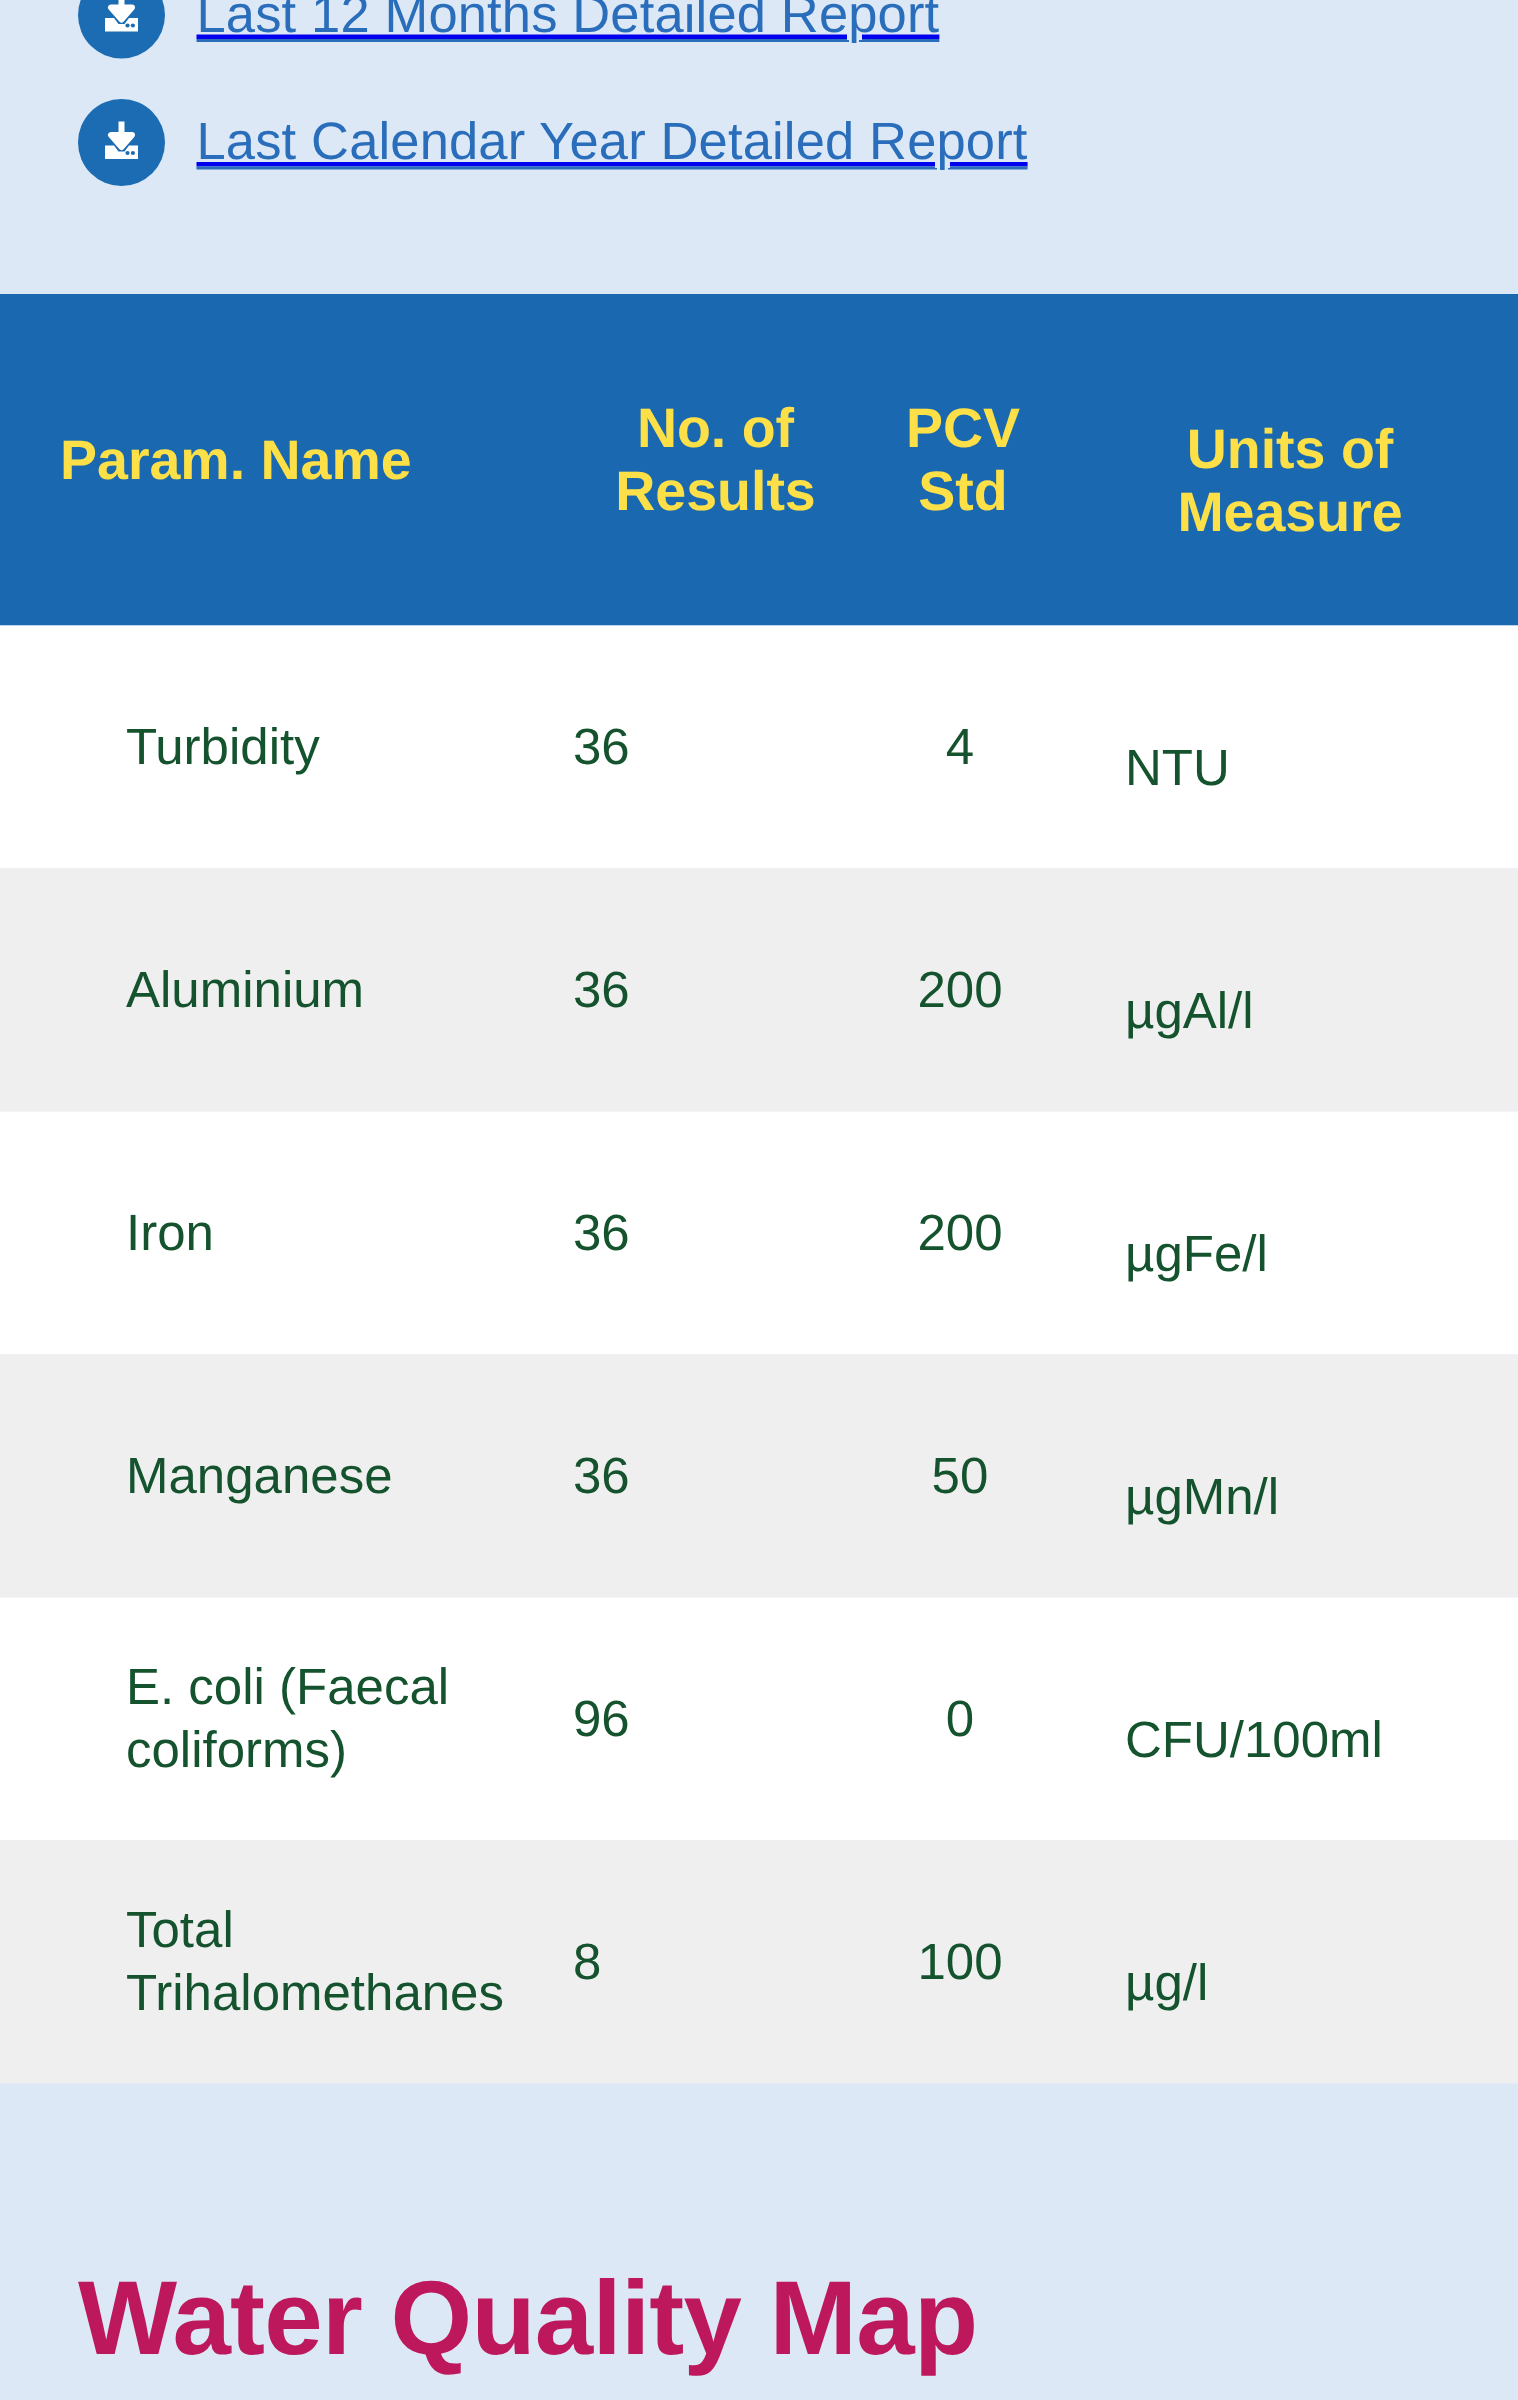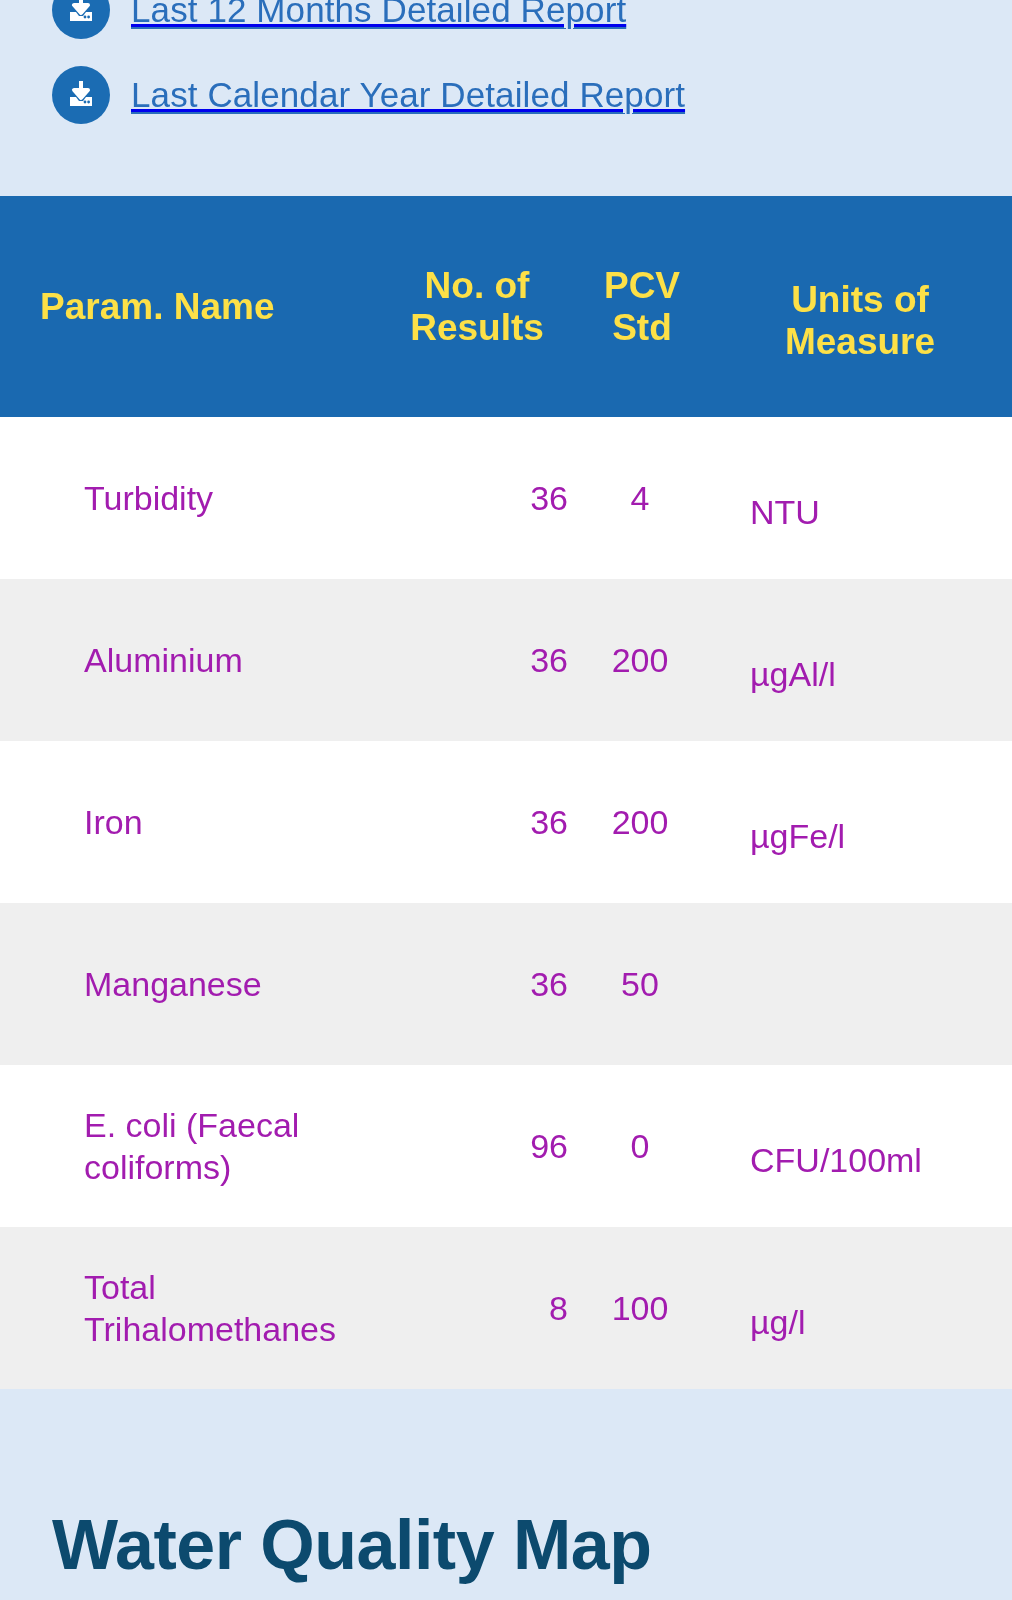--- a/index.html
+++ b/index.html
@@ -109,46 +109,46 @@
     align-items: center;
     min-height: 162px;
     background: #ffffff;
   }
 
   .trow.alt { background: #efefef; }
 
   .td {
     font-size: 34px;
     line-height: 1.25;
-    color: #a21caf;
+    color: #14532d;
   }
 
   .td.col-name { padding-left: 84px; }
-  .td.col-count { text-align: right; padding-left: 0; }
+  .td.col-count { text-align: left; padding-left: 0; }
   .td.col-pcv { text-align: center; padding-left: 0; }
   .td.col-units { padding-left: 0; text-align: left; padding-left: 38px; }
 
   
   .map-section {
     position: absolute;
     left: 0;
     top: 1417px;
     width: 1012px;
     height: 183px;
     background: #dce8f6;
     overflow: hidden;
   }
 
   .map-heading {
     position: absolute;
     left: 52px;
     top: 88px;
     font-size: 70px;
     font-weight: bold;
-    color: #0c4a6e;
+    color: #be185d;
     letter-spacing: -0.5px;
     white-space: nowrap;
   }
 </style>
 </head>
 <body>
 
 <div class="page">
 
   <div class="links-region">
@@ -206,20 +206,21 @@
       <div class="td col-name">Iron</div>
       <div class="td col-count">36</div>
       <div class="td col-pcv">200</div>
       <div class="td col-units">µgFe/l</div>
     </div>
 
     <div class="trow alt">
       <div class="td col-name">Manganese</div>
       <div class="td col-count">36</div>
       <div class="td col-pcv">50</div>
+      <div class="td col-units">µgMn/l</div>
     </div>
 
     <div class="trow">
       <div class="td col-name">E. coli (Faecal coliforms)</div>
       <div class="td col-count">96</div>
       <div class="td col-pcv">0</div>
       <div class="td col-units">CFU/100ml</div>
     </div>
 
     <div class="trow alt">

